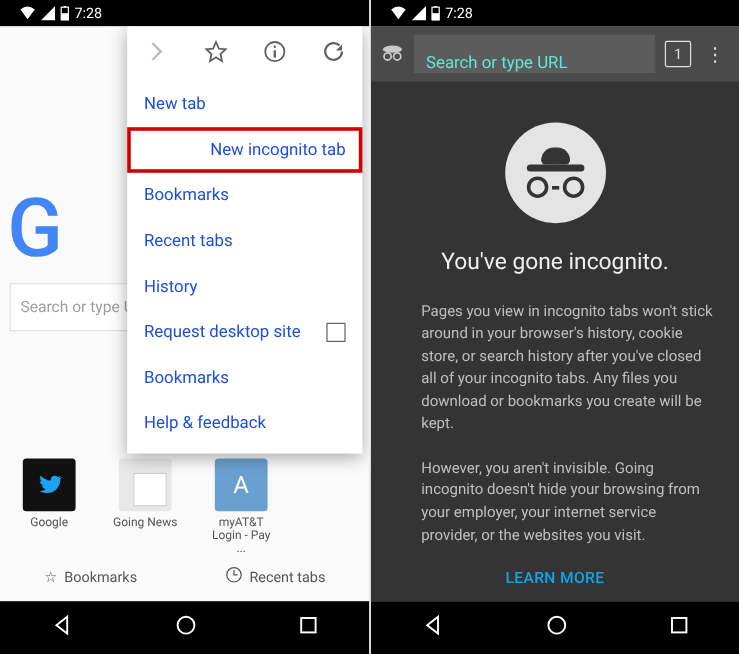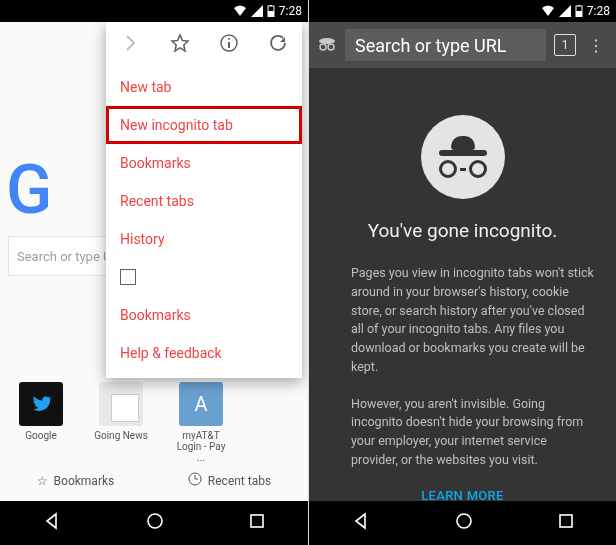--- a/index.html
+++ b/index.html
@@ -1,21 +1,21 @@
 <!DOCTYPE html>
 <html><head>
 <meta charset="utf-8">
 <style>
   * { box-sizing: border-box; margin: 0; padding: 0; font-family: Roboto, Arial, sans-serif; }
   body { background: #fff; width: 616px; height: 545px; display: flex; }
   .phone { width: 308px; height: 545px; position: relative; background: #fff; overflow: hidden; }
   .phone + .phone { border-left: 1px solid #ddd; }
 
   
-  .statusbar { height: 22px; background: #000; color: #fff; display: flex; align-items: center; justify-content: flex-end; padding: 0 6px; font-size: 12px; gap: 4px; }
+  .statusbar { height: 22px; background: #000; color: #fff; display: flex; align-items: center; justify-content: flex-start; padding: 0 16px; font-size: 12px; gap: 4px; }
   .statusbar .sb-icon { display: inline-flex; }
 
   
   .left-surface { position: absolute; top: 22px; left: 0; right: 0; bottom: 44px; background: #fafafa; }
 
   .big-g { position: absolute; left: 6px; top: 128px; font-size: 68px; font-weight: 500; }
   .big-g .g-blue { color: #4285F4; }
   .searchbox { position: absolute; top: 214px; left: 8px; width: 110px; height: 40px; background: #fff; border: 1px solid #e0e0e0; display: flex; align-items: center; padding: 0 8px; font-size: 13px; color: #9e9e9e; overflow:hidden; white-space:nowrap;}
   .shortcuts { position: absolute; top: 360px; left: 12px; display: flex; gap: 22px; }
   .shortcut { width: 58px; text-align: center; font-size: 10px; color: #555; }
@@ -25,33 +25,33 @@
   .tile-gnews::after{ content:""; position:absolute; right:4px; bottom:4px; width:26px; height:26px; background:#fff; border:1px solid #ccc;}
   .tile-att { background: #6aa0d0; }
   .bottom-links { position:absolute; bottom:12px; left:0; right:0; display:flex; justify-content:space-around; font-size:12px; color:#555; }
   .bottom-links .bl { display:flex; align-items:center; gap:6px; }
 
   
   .menu-card { position:absolute; top: 22px; right:6px; width: 196px; background:#fff; box-shadow: 0 4px 14px rgba(0,0,0,0.35); padding-bottom:6px; }
   .menu-toolbar { height:46px; display:flex; align-items:center; justify-content:space-around; }
   .menu-toolbar .ticon { color:#616161; }
   .menu-toolbar .ticon.dim { color:#bdbdbd; }
-  .menu-item { height:38px; display:flex; align-items:center; padding:0 14px; font-size:14px; color:#ef4444; white-space:nowrap;}
+  .menu-item { height:38px; display:flex; align-items:center; padding:0 14px; font-size:14px; color:#1d4ed8; white-space:nowrap;}
   .menu-item.request { justify-content:space-between;}
   .menu-item .chk { width:16px; height:16px; border:1.5px solid #616161;}
-  .menu-item.highlight { outline: 3px solid #d40000; outline-offset:-3px; }
+  .menu-item.highlight { outline: 3px solid #d40000; outline-offset:-3px;justify-content:flex-end; }
 
   
   .right-surface { position:absolute; top:22px; left:0; right:0; bottom:44px; background:#343434; color:#e4e4e4; }
   .r-toolbar { height:46px; background:#4a4a4a; display:flex; align-items:center; padding:0 8px; gap:8px;}
   .r-incico { color:#c9c9c9;}
-  .r-omnibox { flex:1; height:32px; background:#5c5c5c; display:flex; align-items:center; padding:0 10px; font-size:18px; color:#ffffff;}
+  .r-omnibox { flex:1; height:32px; background:#5c5c5c; display:flex; align-items:flex-end; padding:0 10px; font-size:14px; color:#5eead4;}
   .r-tabcount { width:22px; height:22px; border:1.5px solid #e0e0e0; color:#e0e0e0; font-size:12px; display:flex; align-items:center; justify-content:center; border-radius:2px;}
   .r-more { color:#e0e0e0; padding:0 4px;}
-  .spy-wrap { text-align:center; padding-top:47px; }
+  .spy-wrap { text-align:center; padding-top:34px; }
   .spy { width:84px; height:84px; border-radius:50%; background:#e4e4e4; margin:0 auto 20px; display:flex; flex-direction:column; align-items:center; justify-content:center; gap:4px;}
   .hat { width:48px; height:20px; position:relative; }
   .hat::before{content:""; position:absolute; left:12px; top:0; width:24px; height:14px; background:#343434; border-radius:12px 12px 4px 4px;}
   .hat::after{content:""; position:absolute; left:0; bottom:0; width:48px; height:6px; background:#343434; border-radius:4px;}
   .glasses { display:flex; align-items:center; gap:3px;}
   .lens { width:18px; height:18px; border:3px solid #343434; border-radius:50%;}
   .bridge { width:6px; height:3px; background:#343434;}
   .inc-title { font-size:19px; font-weight:400; color:#f0f0f0; margin-bottom:22px;}
   .inc-body { font-size:12.5px; line-height:1.5; color:#bfbfbf; padding:0 22px; text-align:left; margin-bottom:18px;margin-left:20px;}
   .learn { text-align:center; font-size:13px; font-weight:500; color:#0ea5e9; letter-spacing:0.3px;}
@@ -152,20 +152,21 @@
     <div class="menu-item">
         <span>Bookmarks</span>
       </div>
     <div class="menu-item">
         <span>Recent tabs</span>
       </div>
     <div class="menu-item">
         <span>History</span>
       </div>
     <div class="menu-item request">
+        <span>Request desktop site</span>
         <span class="chk"></span>
       </div>
     <div class="menu-item">
         <span>Bookmarks</span>
       </div>
     <div class="menu-item">
         <span>Help &amp; feedback</span>
       </div>
   </div>
 

